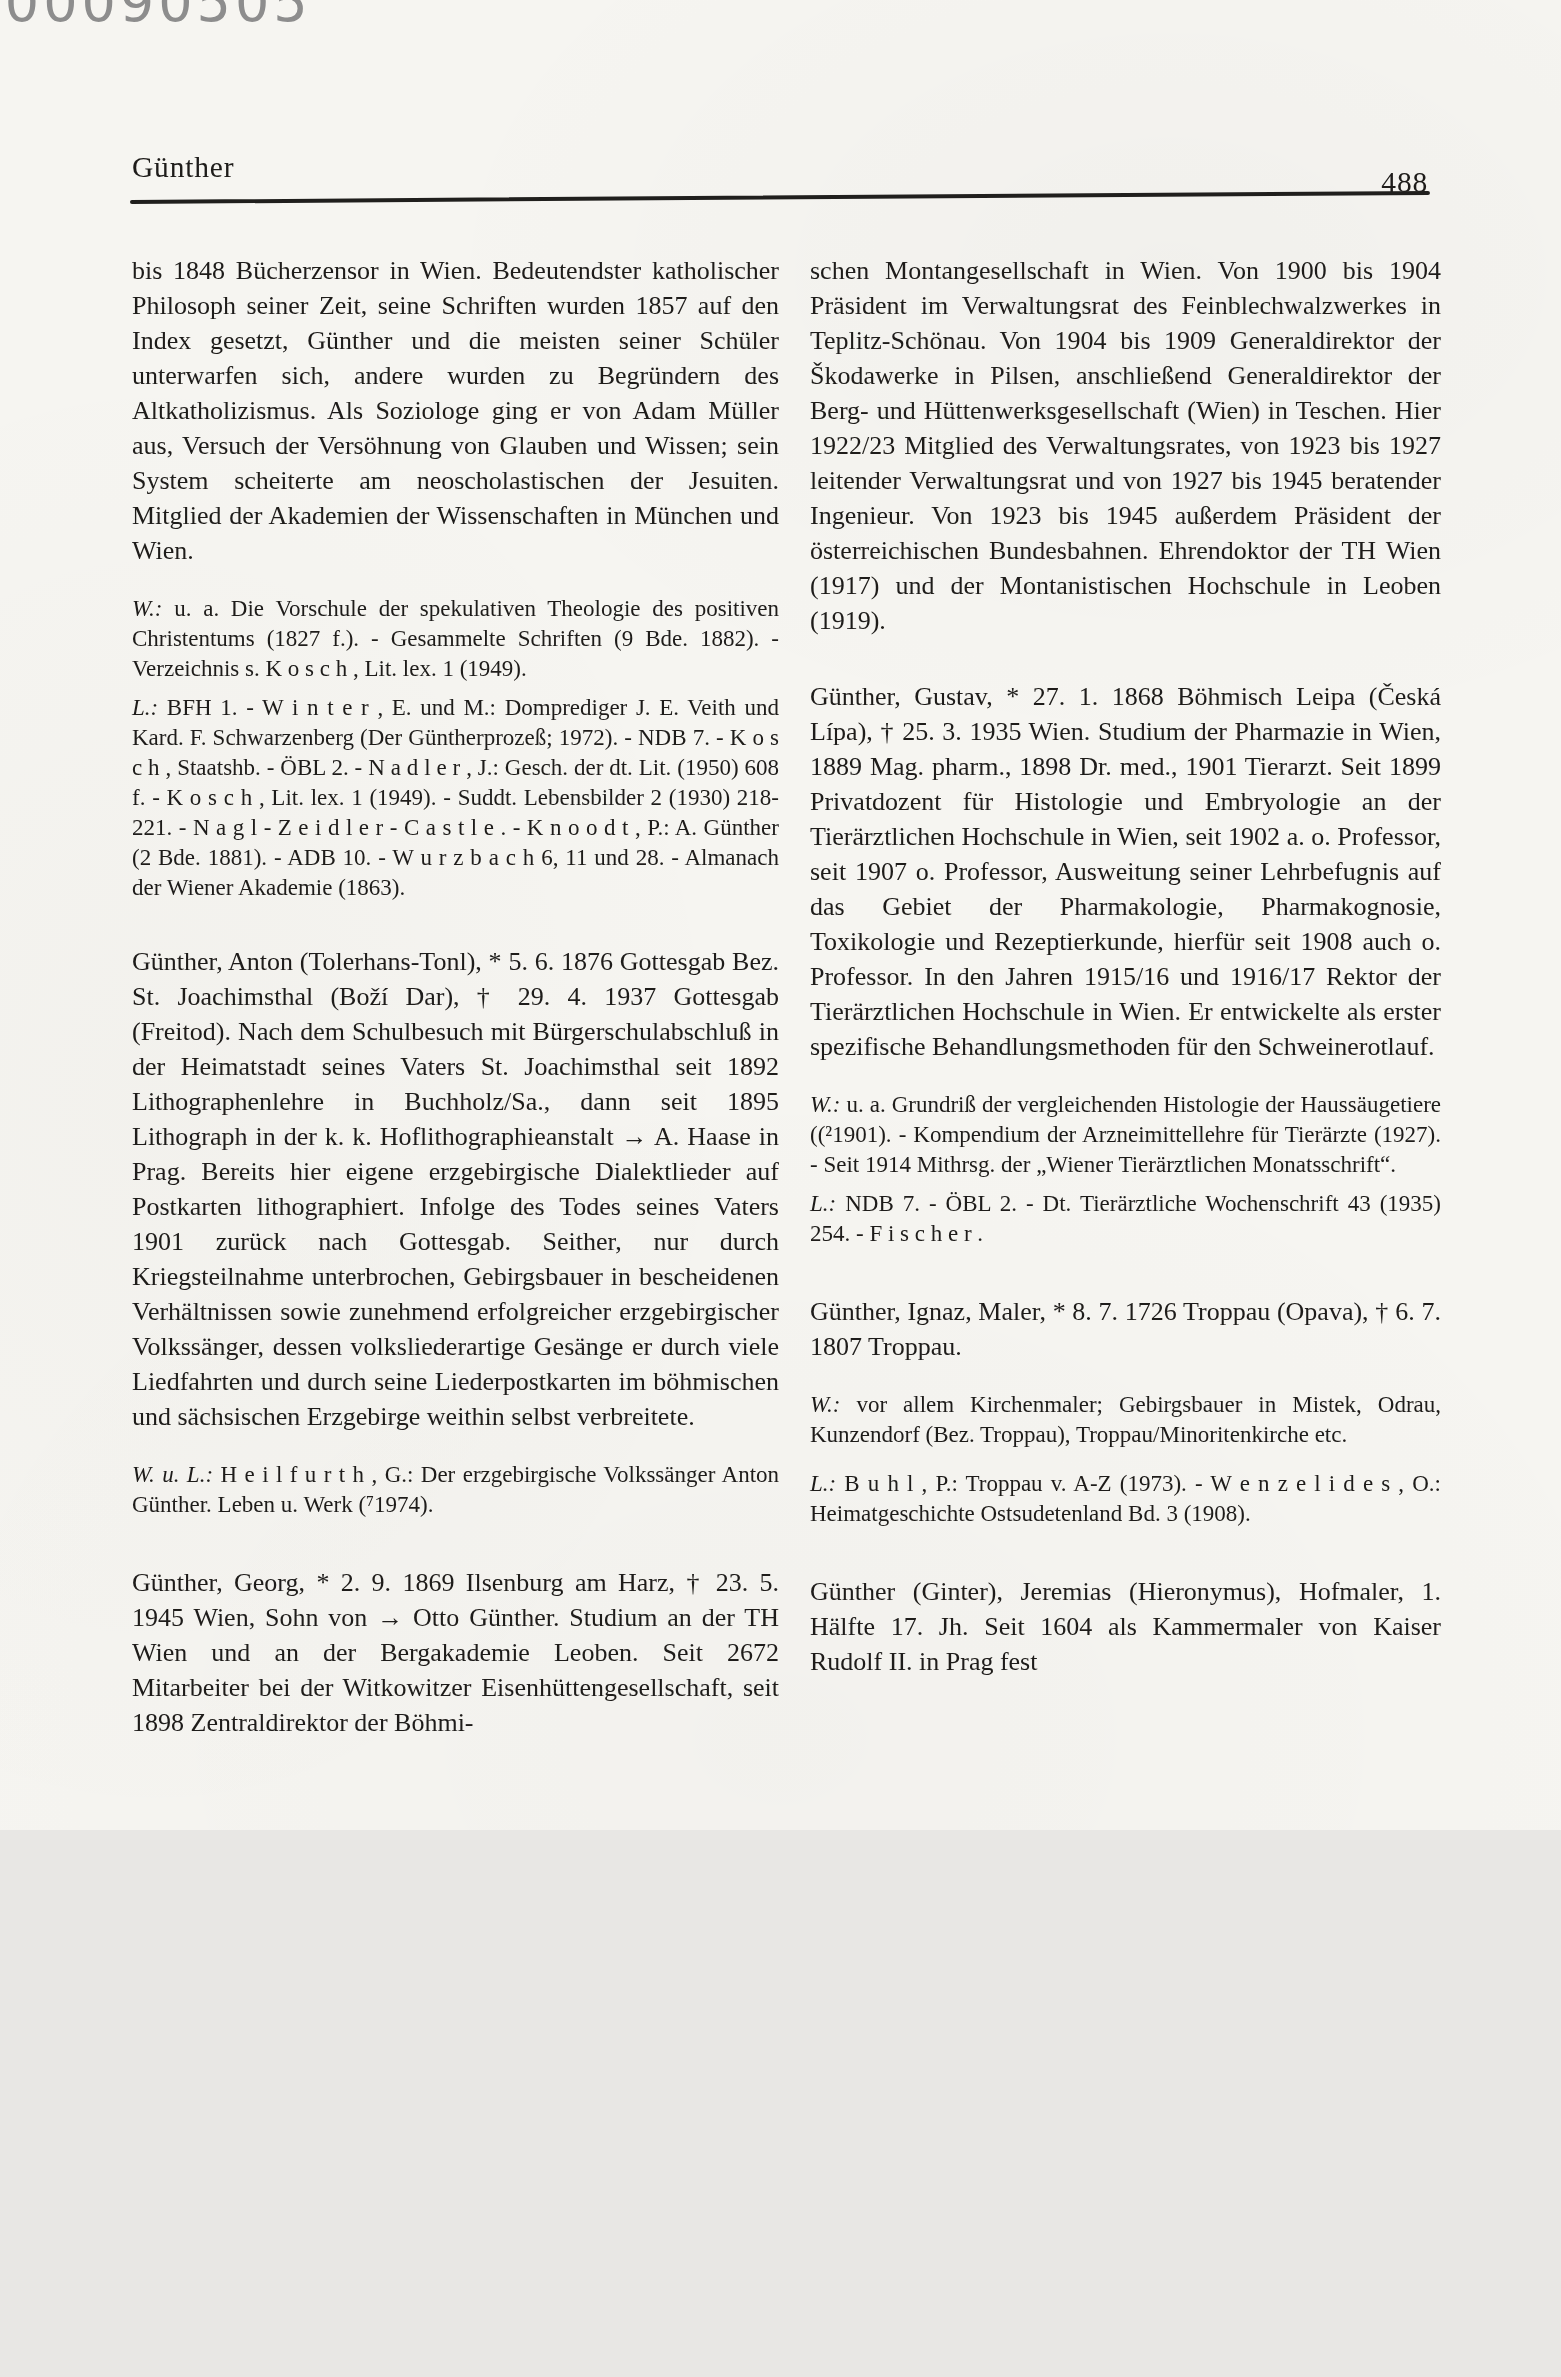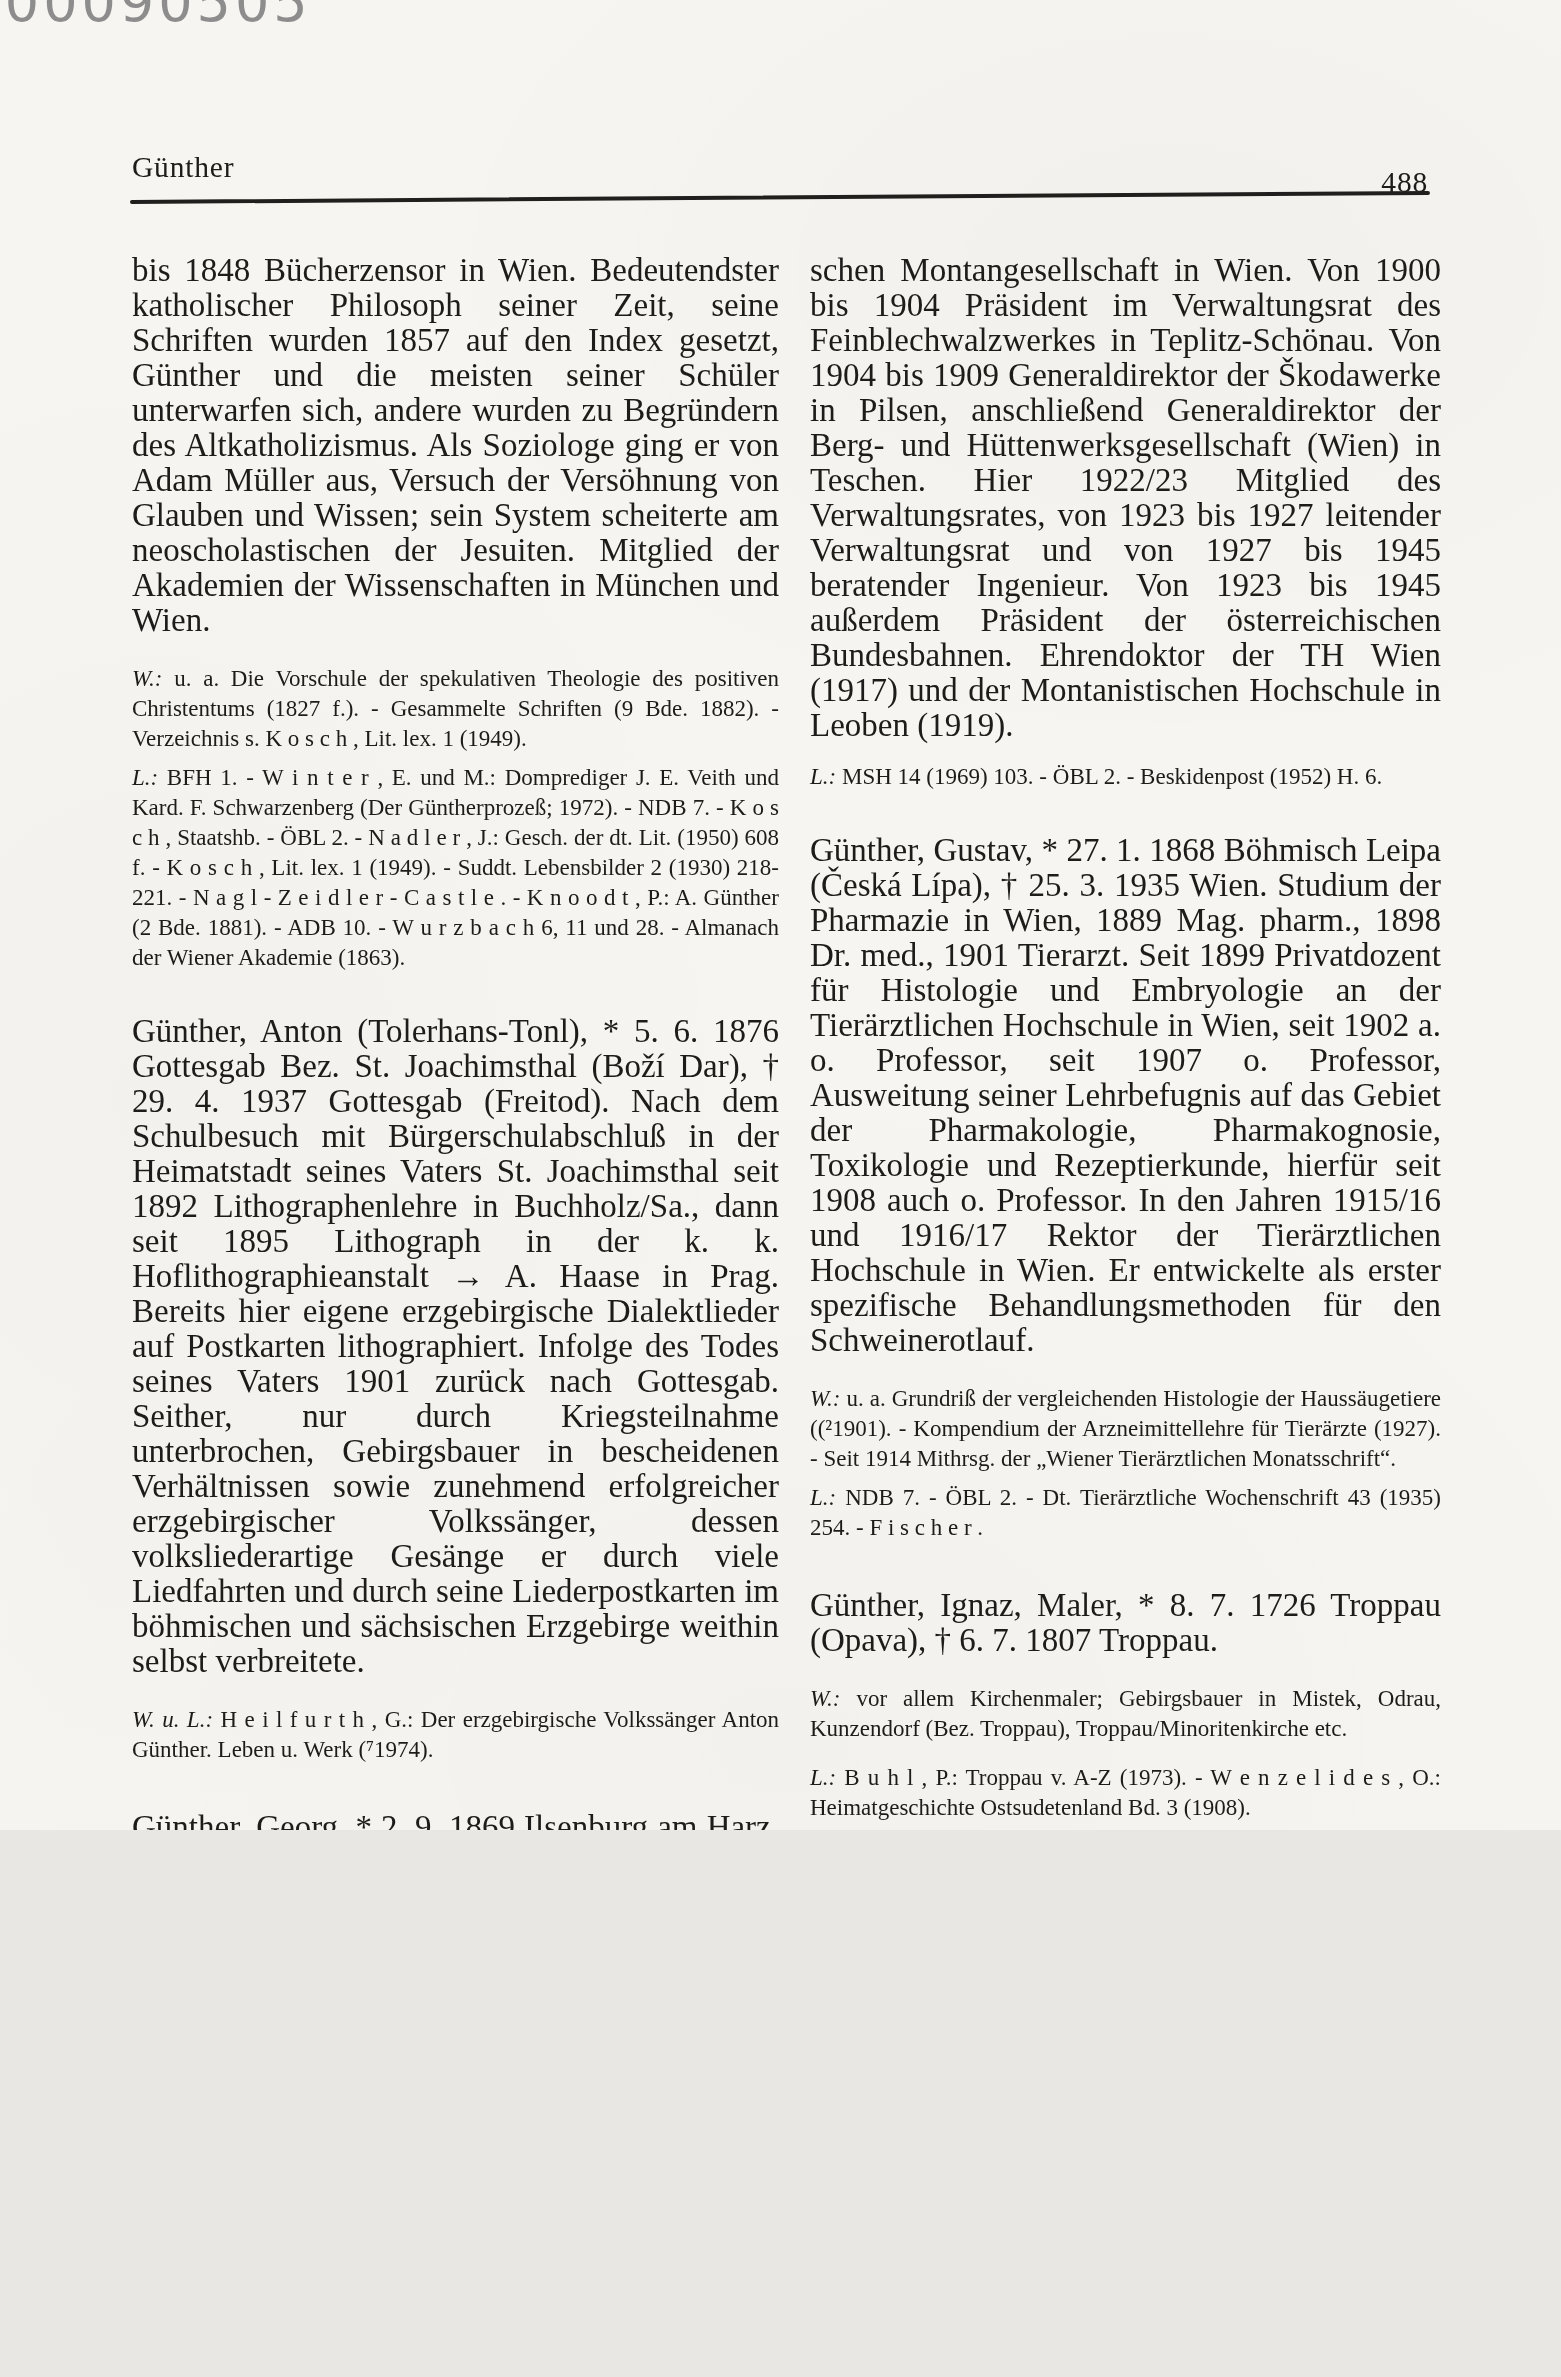--- a/index.html
+++ b/index.html
@@ -38,21 +38,21 @@
   }
   .header-rule{
     position:absolute;left:130px;top:200px;width:1300px;height:4px;
     background:#201f1d;border-radius:2.4px;
     transform:rotate(-0.4deg);transform-origin:left center;
   }
   .column{position:absolute;top:253px;}
   .column-left{left:132px;width:647px;}
   .column-right{left:810px;width:631px;}
   .column p{margin:0;text-align:justify;}
-  p.main{font-size:33px;line-height:35px;}
+  p.main{font-size:26px;line-height:35px;}
   p.ref{font-size:23px;line-height:30px;}
   .ref-label{font-style:italic;}
   .entry-lead{font-weight:normal;}
   .mt-ref{margin-top:25.5px !important;}
   .mt-ref-sm{margin-top:9.6px !important;}
   .mt-ref-md{margin-top:19px !important;}
   .mt-entry{margin-top:41px !important;}
   .mt-entry-lg{margin-top:45px !important;}
 </style>
 </head>
@@ -81,21 +81,20 @@
     <p class="ref mt-ref"><span class="ref-label">W. u. L.:</span> <span>H e i l f u r t h , G.: Der erzgebirgische Volkssänger Anton Günther. Leben u. Werk (⁷1974).</span></p>
 
     <p class="main mt-entry-lg"><span class="entry-lead">Günther,</span> <span>Georg, * 2. 9. 1869 Ilsenburg am Harz, † 23. 5. 1945 Wien, Sohn von → Otto Günther. Studium an der TH Wien und an der Bergakademie Leoben. Seit 2672 Mitarbeiter bei der Witkowitzer Eisenhüttengesellschaft, seit 1898 Zentraldirektor der Böhmi-</span></p>
 
   </div>
 
   <div class="column column-right">
 
     <p class="main"><span>schen Montangesellschaft in Wien. Von 1900 bis 1904 Präsident im Verwaltungsrat des Feinblechwalzwerkes in Teplitz-Schönau. Von 1904 bis 1909 Generaldirektor der Škodawerke in Pilsen, anschließend Generaldirektor der Berg- und Hüttenwerksgesellschaft (Wien) in Teschen. Hier 1922/23 Mitglied des Verwaltungsrates, von 1923 bis 1927 leitender Verwaltungsrat und von 1927 bis 1945 beratender Ingenieur. Von 1923 bis 1945 außerdem Präsident der österreichischen Bundesbahnen. Ehrendoktor der TH Wien (1917) und der Montanistischen Hochschule in Leoben (1919).</span></p>
 
-    <p class="ref mt-ref-md"><span class="ref-label">L.:</span> <span>MSH 14 (1969) 103. - ÖBL 2. - Beskidenpost (1952) H. 6.</span></p>
 
     <p class="main mt-entry"><span class="entry-lead">Günther,</span> <span>Gustav, * 27. 1. 1868 Böhmisch Leipa (Česká Lípa), † 25. 3. 1935 Wien. Studium der Pharmazie in Wien, 1889 Mag. pharm., 1898 Dr. med., 1901 Tierarzt. Seit 1899 Privatdozent für Histologie und Embryologie an der Tierärztlichen Hochschule in Wien, seit 1902 a. o. Professor, seit 1907 o. Professor, Ausweitung seiner Lehrbefugnis auf das Gebiet der Pharmakologie, Pharmakognosie, Toxikologie und Rezeptierkunde, hierfür seit 1908 auch o. Professor. In den Jahren 1915/16 und 1916/17 Rektor der Tierärztlichen Hochschule in Wien. Er entwickelte als erster spezifische Behandlungsmethoden für den Schweinerotlauf.</span></p>
 
     <p class="ref mt-ref"><span class="ref-label">W.:</span> <span>u. a. Grundriß der vergleichenden Histologie der Haussäugetiere ((²1901). - Kompendium der Arzneimittellehre für Tierärzte (1927). - Seit 1914 Mithrsg. der „Wiener Tierärztlichen Monatsschrift“.</span></p>
 
     <p class="ref mt-ref-sm"><span class="ref-label">L.:</span> <span>NDB 7. - ÖBL 2. - Dt. Tierärztliche Wochenschrift 43 (1935) 254. - F i s c h e r .</span></p>
 
     <p class="main mt-entry-lg"><span class="entry-lead">Günther,</span> <span>Ignaz, Maler, * 8. 7. 1726 Troppau (Opava), † 6. 7. 1807 Troppau.</span></p>
 
     <p class="ref mt-ref"><span class="ref-label">W.:</span> <span>vor allem Kirchenmaler; Gebirgsbauer in Mistek, Odrau, Kunzendorf (Bez. Troppau), Troppau/Minoritenkirche etc.</span></p>

